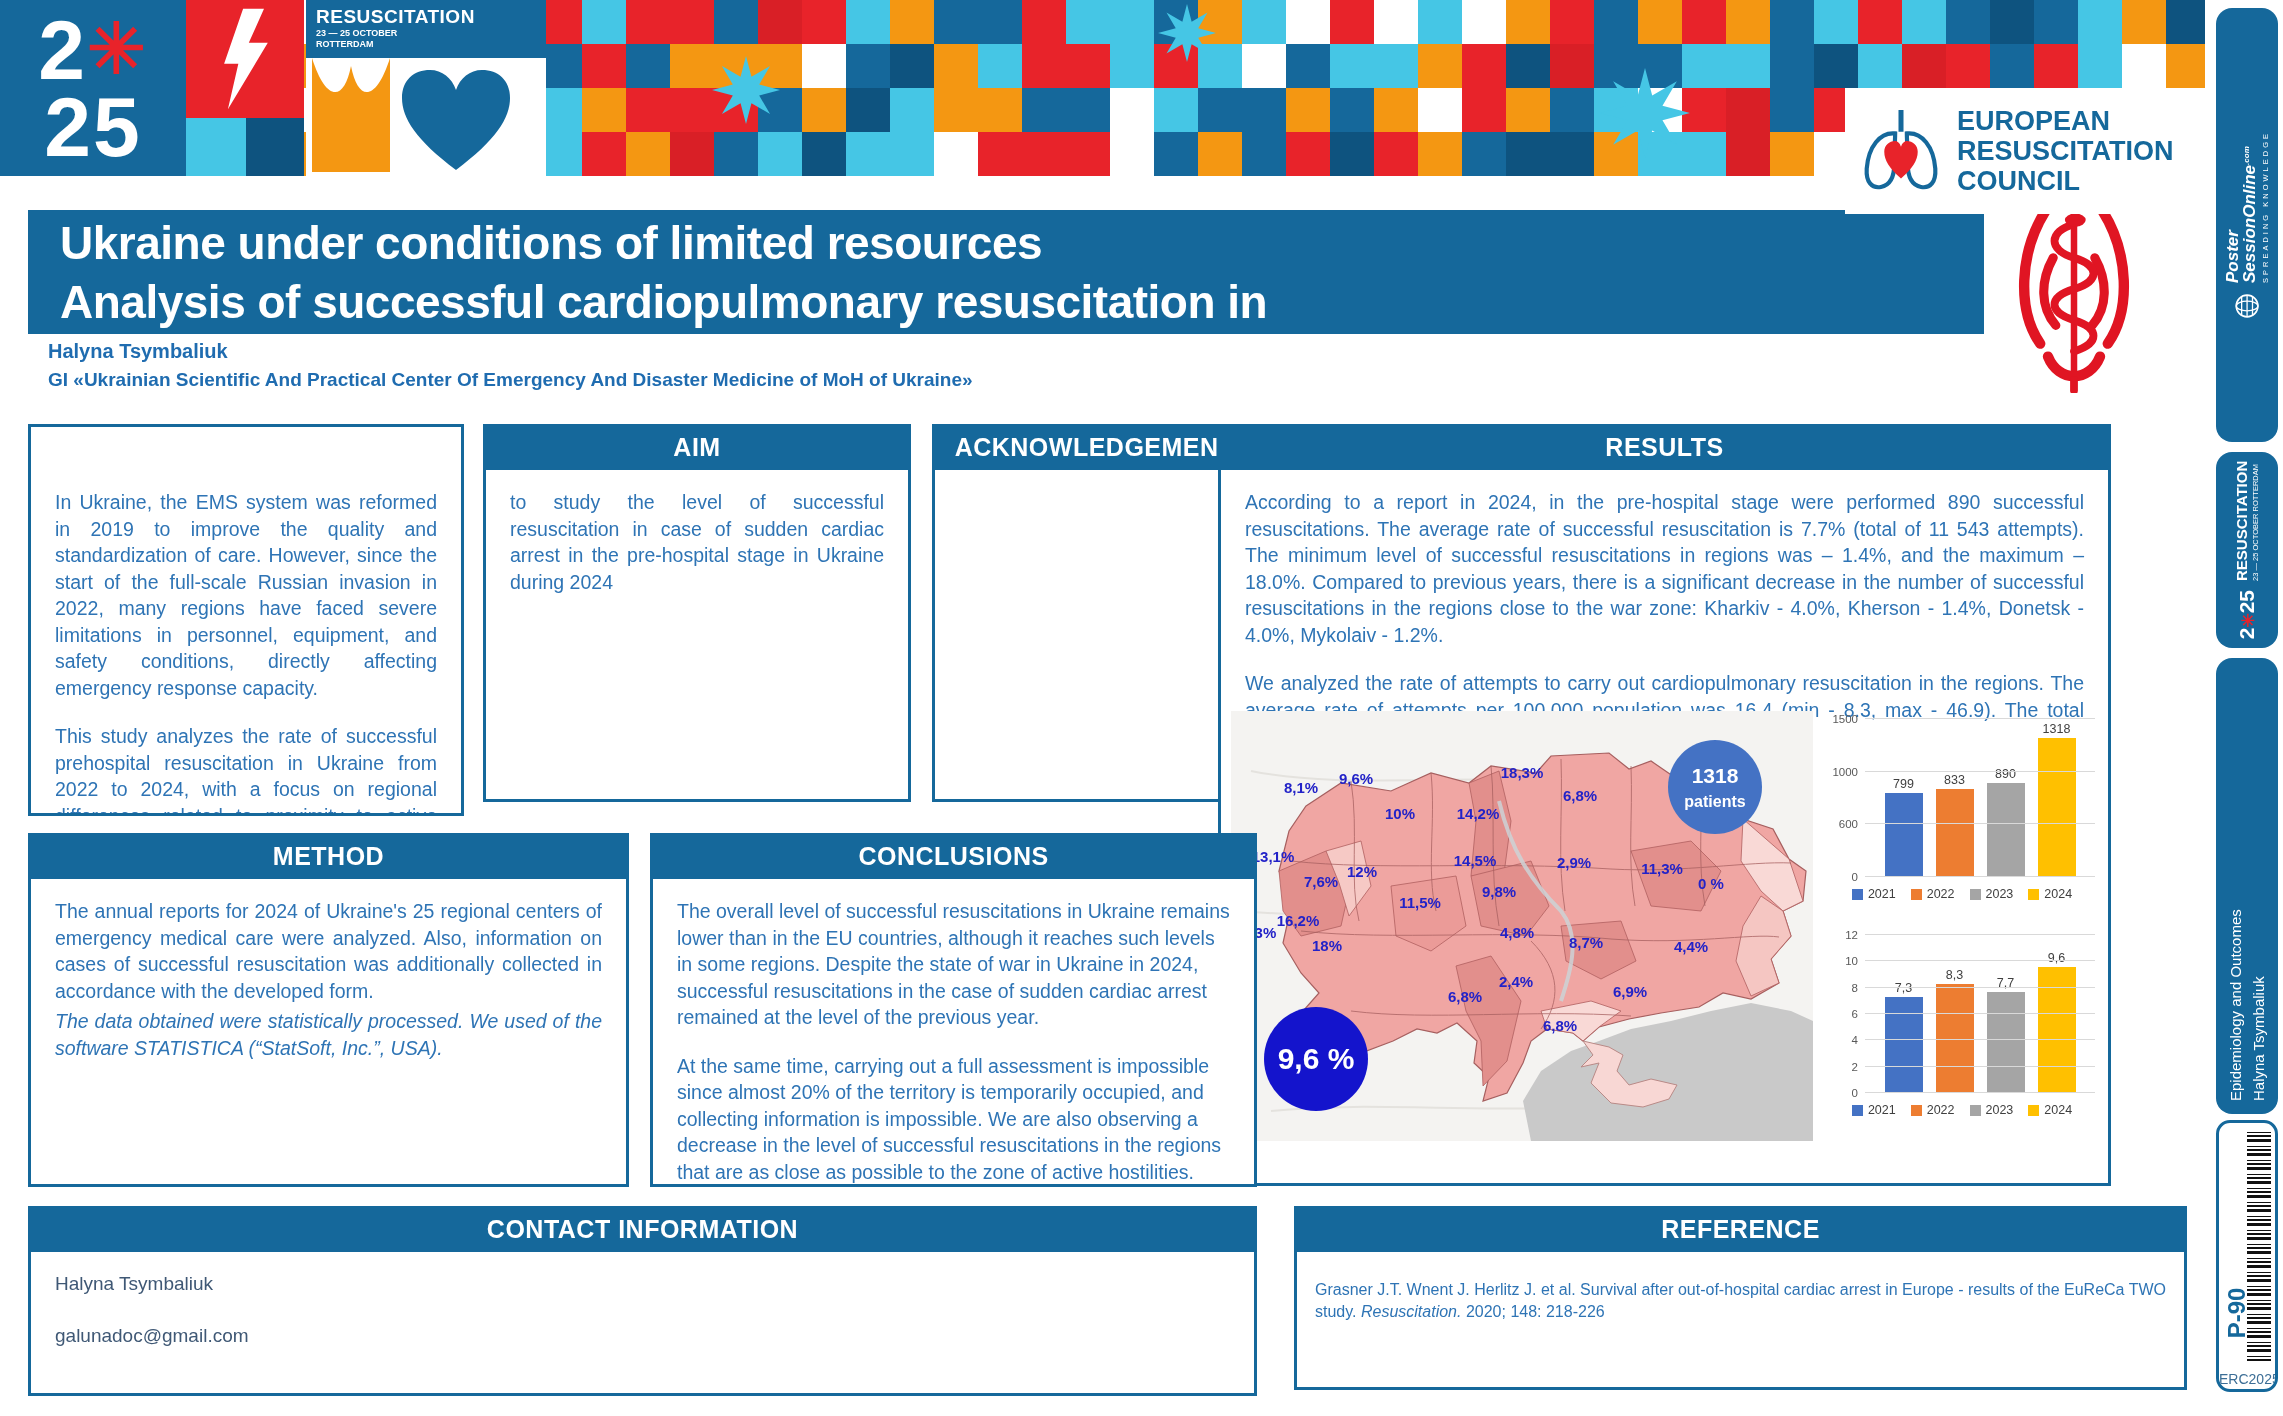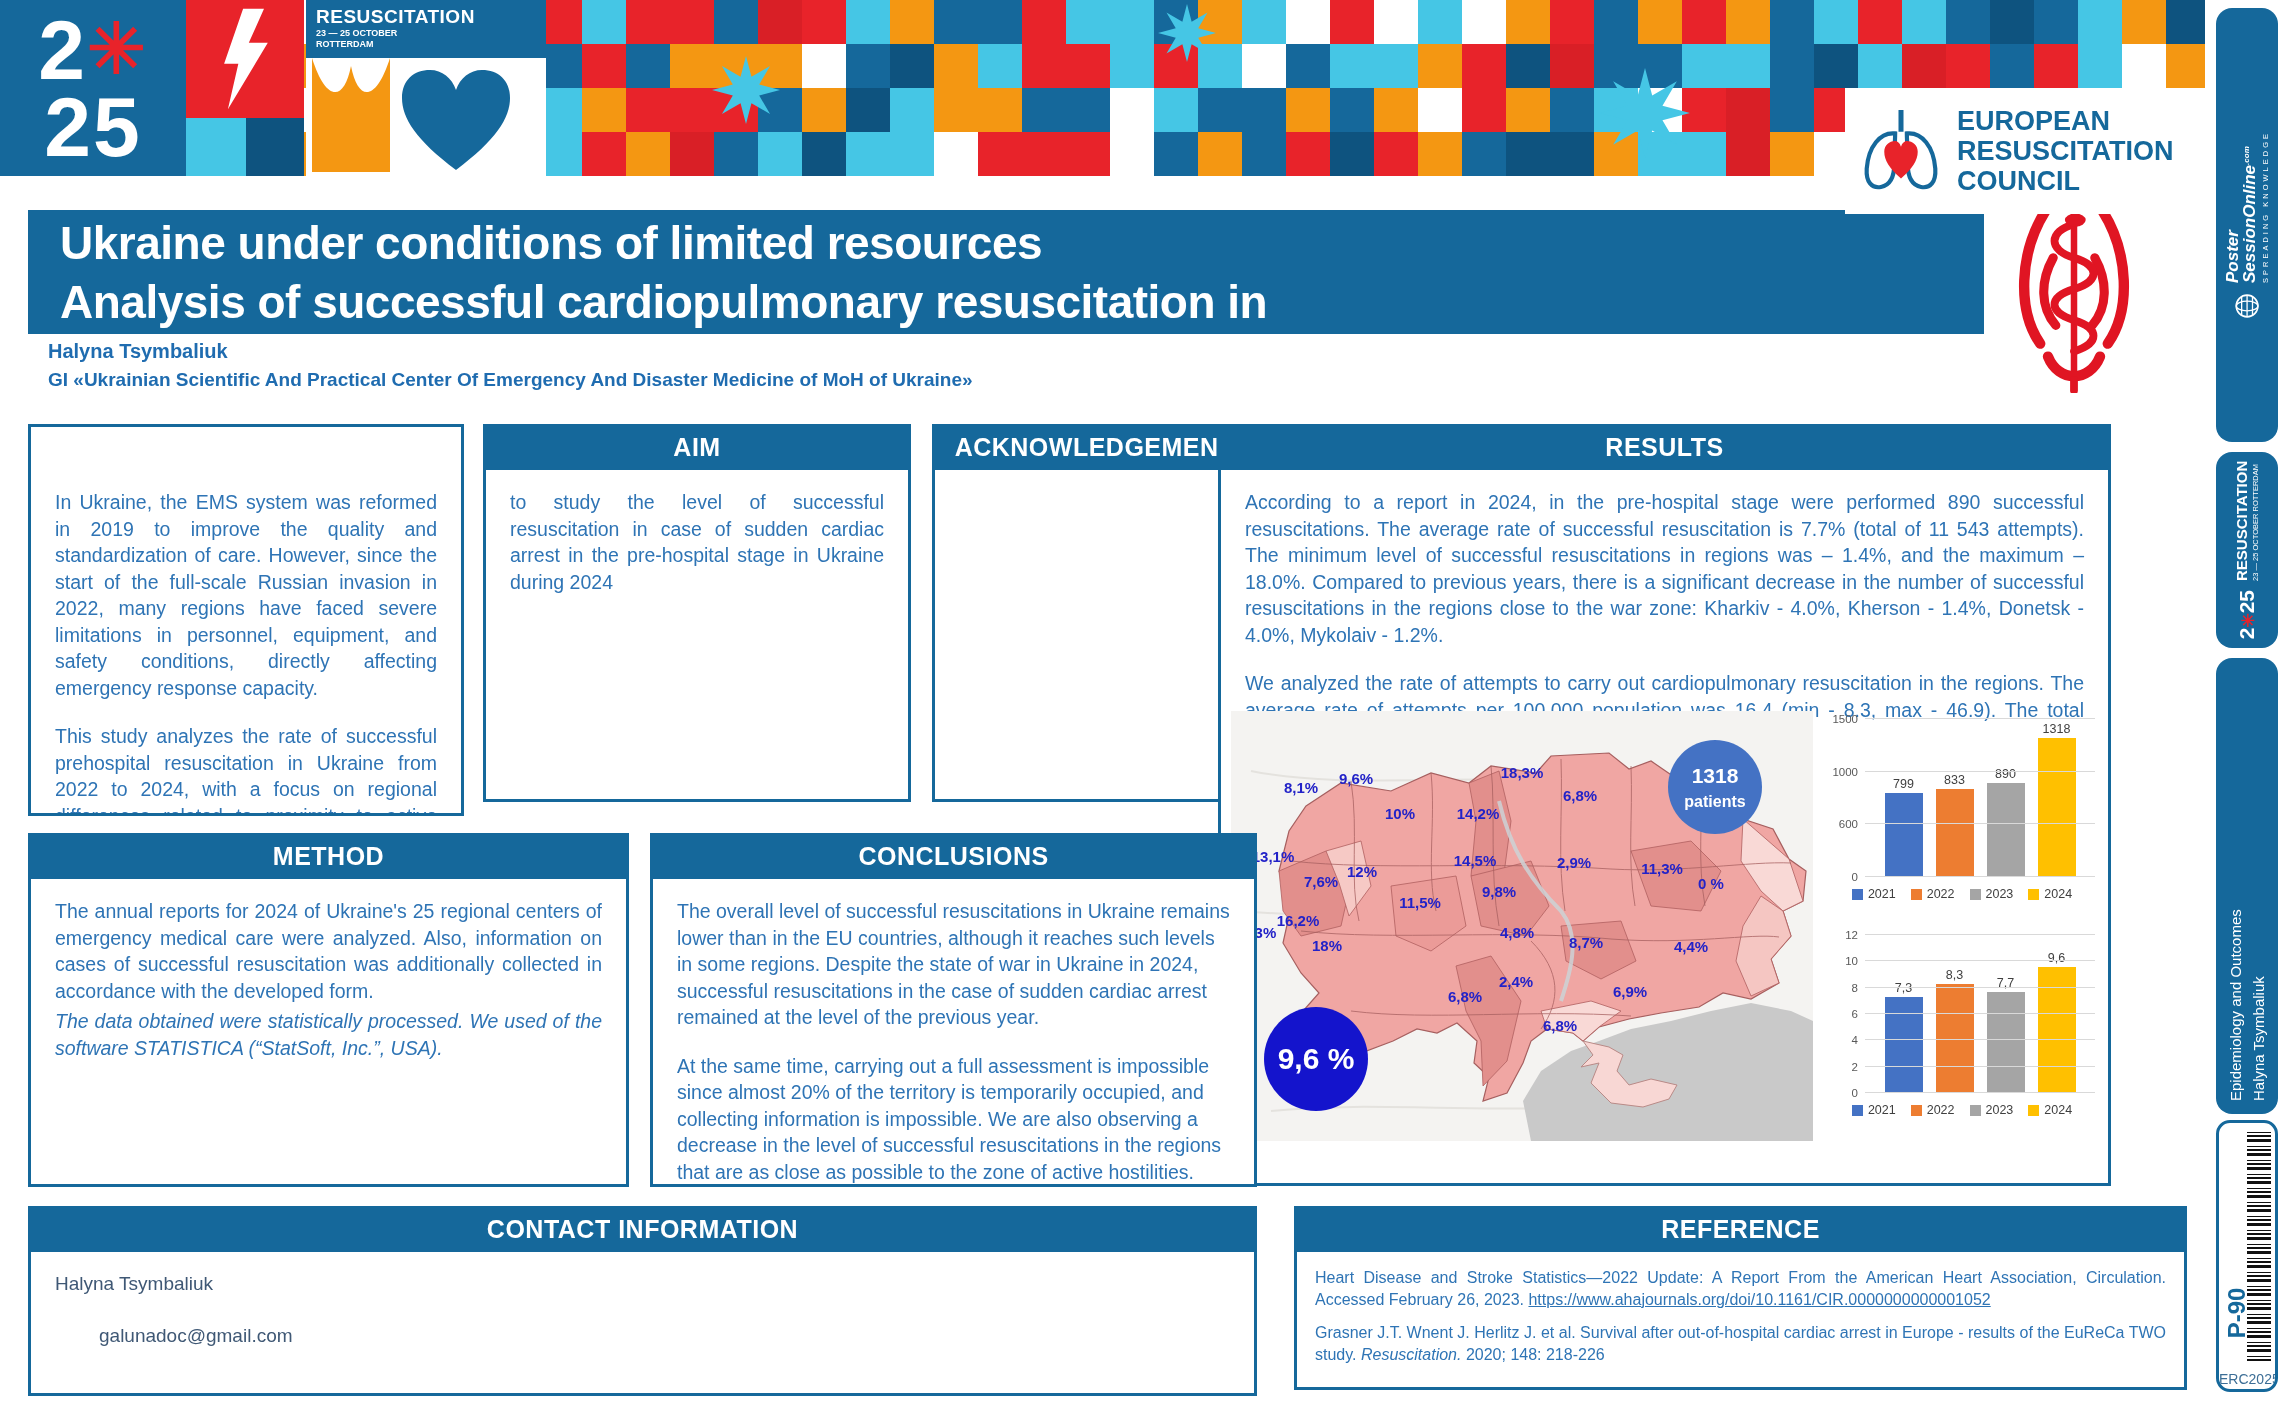--- a/index.html
+++ b/index.html
@@ -48,21 +48,21 @@
   .panel-body p.smallgap{margin-top:4px;}
   #panel-intro{left:28px;top:424px;width:436px;height:392px;}
   #panel-aim{left:483px;top:424px;width:428px;height:378px;}
   #panel-ack{left:932px;top:424px;width:325px;height:378px;}
   #panel-results{left:1218px;top:424px;width:893px;height:762px;}
   #panel-method{left:28px;top:833px;width:601px;height:354px;}
   #panel-conclusions{left:650px;top:833px;width:607px;height:354px;}
   #panel-contact{left:28px;top:1206px;width:1229px;height:190px;}
   #panel-reference{left:1294px;top:1206px;width:893px;height:184px;}
   #panel-contact .panel-body{color:#3f5875;font-size:19px;}
-  #panel-contact .email{margin-top:26px;margin-left:44px;}
+  #panel-contact .email{margin-top:26px;}
   #panel-reference .panel-body{font-size:16px;line-height:1.35;padding:12px 18px;}
   #panel-reference a{color:#2E74B5;text-decoration:underline;}
   #panel-reference p.gap{margin-top:12px;}
   .italic{font-style:italic;}
 
   
   #map-figure{position:absolute;left:10px;top:284px;width:582px;height:430px;}
   .maplabel{font-family:"Liberation Sans",sans-serif;font-weight:bold;font-size:15px;fill:#2222C8;text-anchor:middle;}
   .circ-big{font-family:"Liberation Sans",sans-serif;font-weight:bold;fill:#fff;text-anchor:middle;}
 
@@ -604,21 +604,20 @@
     <div class="panel-header">CONTACT INFORMATION</div>
     <div class="panel-body">
       <p>Halyna Tsymbaliuk</p>
       <p class="email">galunadoc@gmail.com</p>
     </div>
   </div>
 
   <div class="panel" id="panel-reference">
     <div class="panel-header">REFERENCE</div>
     <div class="panel-body just">
-      <p><span>Heart Disease and Stroke Statistics—2022 Update: A Report From the American Heart Association, Circulation. Accessed February 26, 2023. </span><a href="#">https://www.ahajournals.org/doi/10.1161/CIR.0000000000001052</a></p>
       <p class="gap"><span>Grasner J.T. Wnent J. Herlitz J. et al. Survival after out-of-hospital cardiac arrest in Europe - results of the EuReCa TWO study. </span><span class="italic">Resuscitation.</span><span> 2020; 148: 218-226</span></p>
     </div>
   </div>
 
   <div class="pill" id="pill-pso">
     <div class="vwrap" id="pso-wrap">
       <svg width="26" height="26" viewBox="0 0 24 24">
         <circle cx="12" cy="12" r="10" fill="none" stroke="#ffffff" stroke-width="1.5"></circle>
         <ellipse cx="12" cy="12" rx="4.5" ry="10" fill="none" stroke="#ffffff" stroke-width="1.2"></ellipse>
         <path d="M2,12 H22 M3.5,7 H20.5 M3.5,17 H20.5" stroke="#ffffff" stroke-width="1.2" fill="none"></path>

